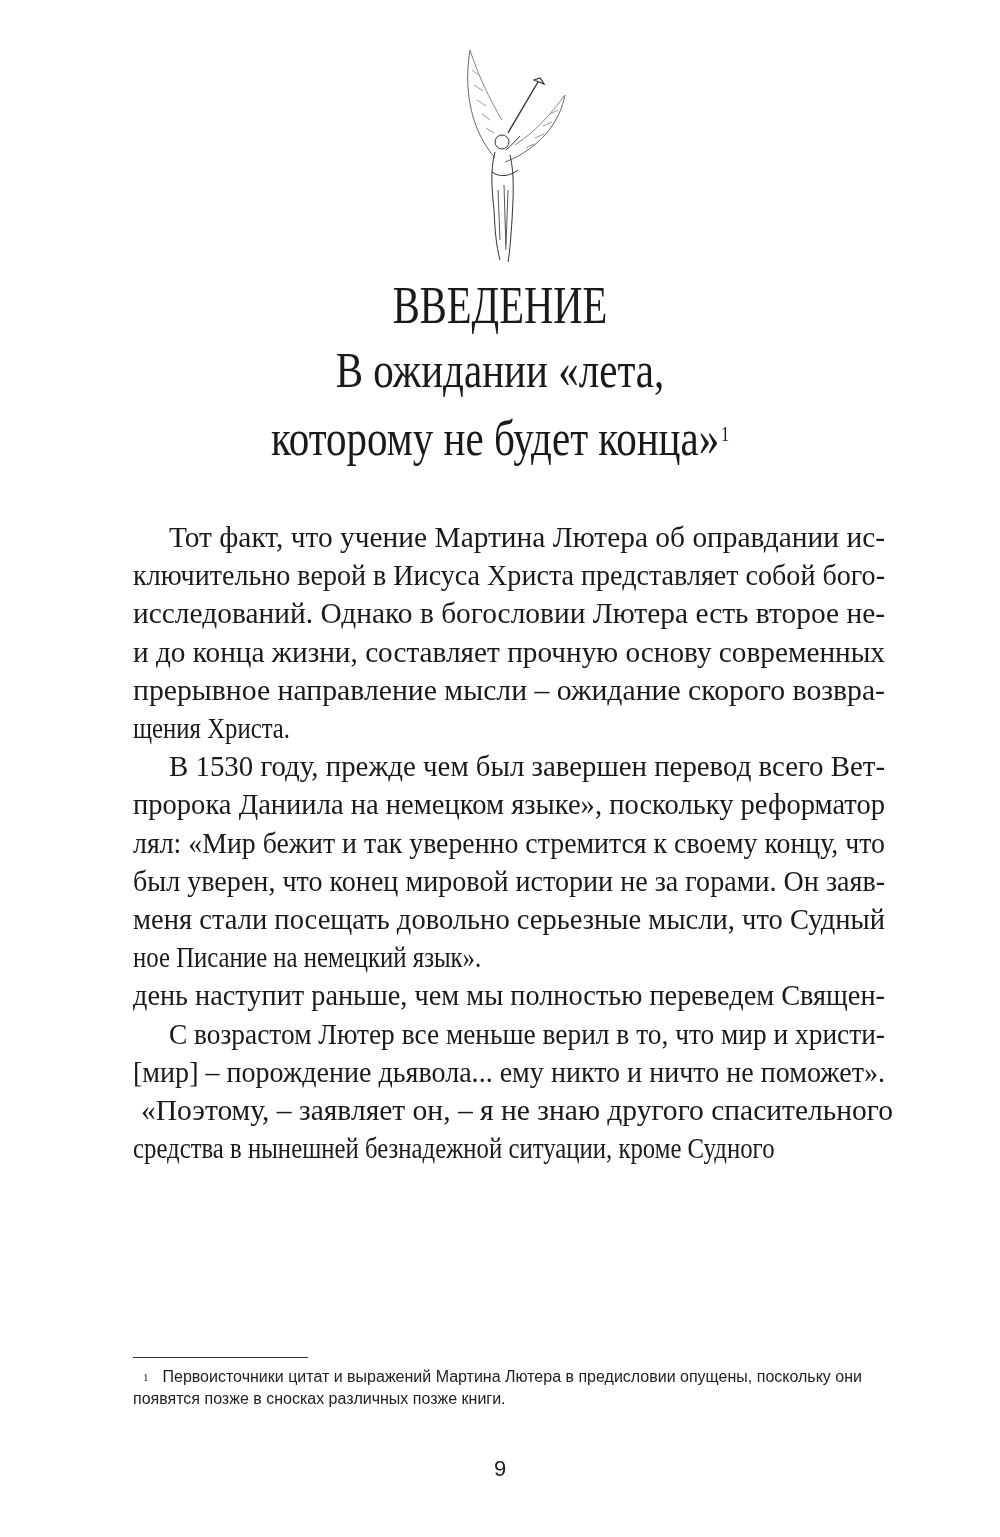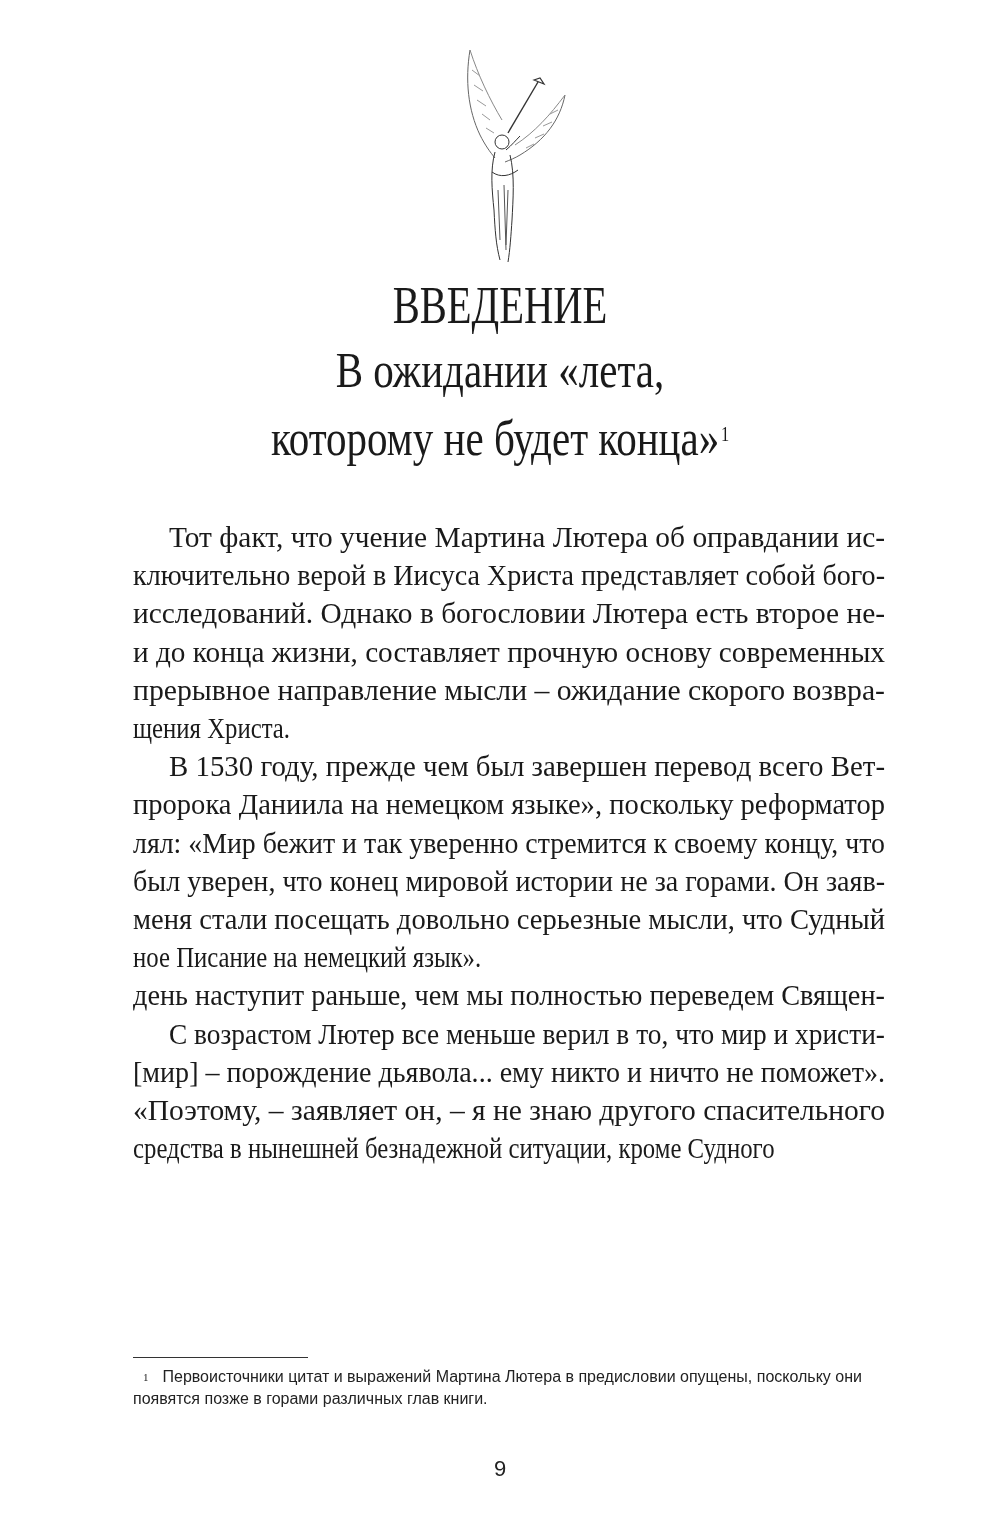--- a/index.html
+++ b/index.html
@@ -97,23 +97,23 @@
       <div class="line"><span class="line-inner" style="transform: scaleX(0.96802); margin-left: 0px;">пророка Даниила на немецком языке», поскольку реформатор</span></div>
       <div class="line"><span class="line-inner" style="transform: scaleX(0.943242); margin-left: 0px;">лял: «Мир бежит и так уверенно стремится к своему концу, что</span></div>
       <div class="line"><span class="line-inner" style="transform: scaleX(0.952502); margin-left: 0px;">был уверен, что конец мировой истории не за горами. Он заяв-</span></div>
       <div class="line"><span class="line-inner" style="transform: scaleX(0.967728); margin-left: 0px;">меня стали посещать довольно серьезные мысли, что Судный</span></div>
       <div class="line"><span class="line-inner" style="transform: scaleX(0.84); margin-left: 0px;">ное Писание на немецкий язык».</span></div>
       <div class="line"><span class="line-inner" style="transform: scaleX(0.959432); margin-left: 0px;">день наступит раньше, чем мы полностью переведем Священ-</span></div>
     </div>
     <div>
       <div class="line"><span class="line-inner" style="transform: scaleX(0.928213); margin-left: 36px;">С возрастом Лютер все меньше верил в то, что мир и христи-</span></div>
       <div class="line"><span class="line-inner" style="transform: scaleX(0.950846); margin-left: 0px;">[мир] – порождение дьявола... ему никто и ничто не поможет».</span></div>
-      <div class="line"><span class="line-inner" style="transform: scaleX(1.00089); margin-left: 0px;">«Поэтому, – заявляет он, – я не знаю другого спасительного</span></div>
+      <div class="line"><span class="line-inner" style="transform: scaleX(1.00089); margin-left: 8px;">«Поэтому, – заявляет он, – я не знаю другого спасительного</span></div>
       <div class="line"><span class="line-inner" style="transform: scaleX(0.84); margin-left: 0px;">средства в нынешней безнадежной ситуации, кроме Судного</span></div>
     </div>
   </div>
 
 <div class="footnote-rule"></div>
 <div class="footnote">
-  <span class="fn-mark">1</span><span>Первоисточники цитат и выражений Мартина Лютера в предисловии опущены, поскольку они появятся позже в горами различных глав книги.</span>
+  <span class="fn-mark">1</span><span>Первоисточники цитат и выражений Мартина Лютера в предисловии опущены, поскольку они появятся позже в сносках различных позже книги.</span>
 </div>
 
 <div class="page-number">9</div>
 
 </body></html>

